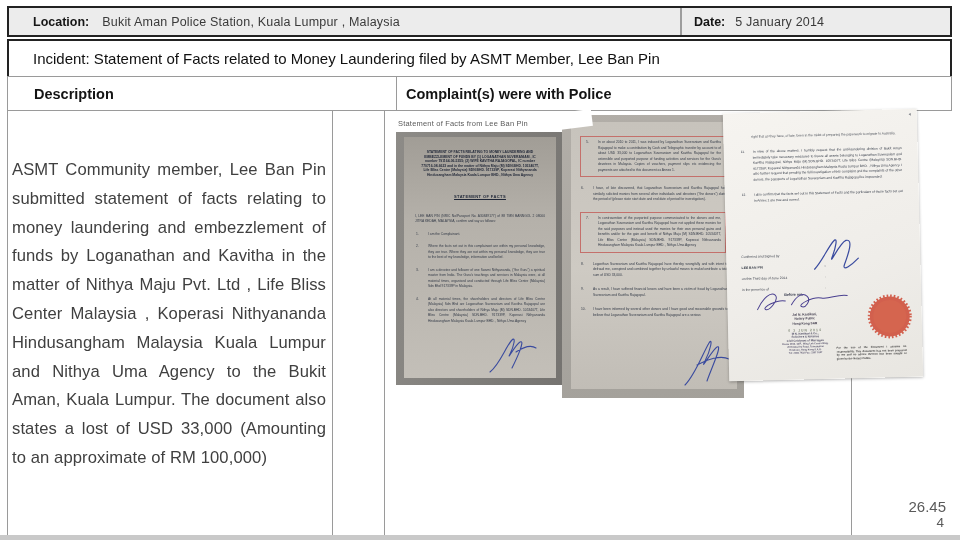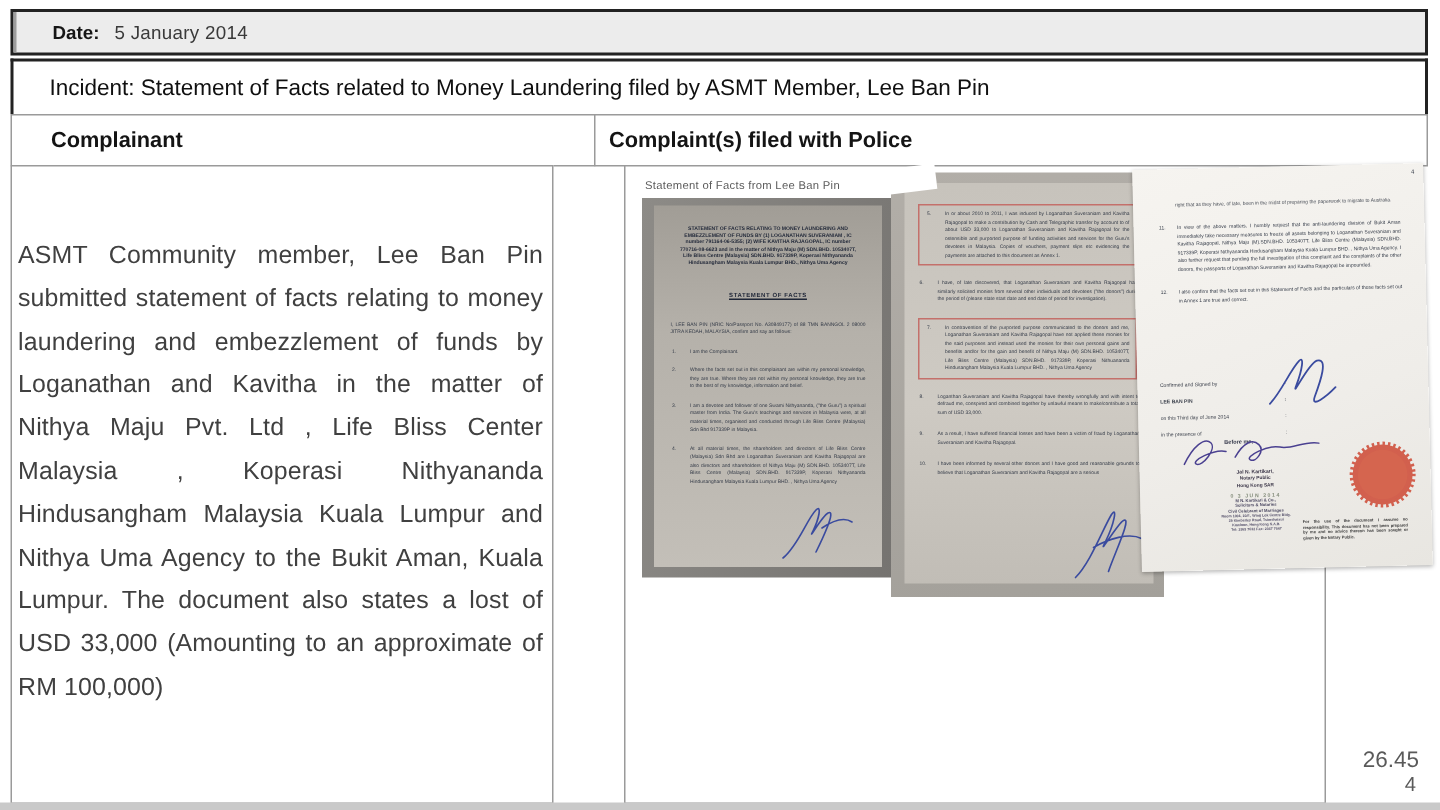--- a/index.html
+++ b/index.html
@@ -4,39 +4,39 @@
 <style>
   html,body{margin:0;padding:0;background:#ffffff;}
   .slide{position:relative;width:960px;height:540px;background:#fff;overflow:hidden;
          font-family:"Liberation Sans",sans-serif;color:#222;}
   .bottom-strip{position:absolute;left:0;right:0;bottom:0;height:5px;background:#c9c9c9;}
 
   
   .topbar{position:absolute;left:7px;top:6px;width:945px;height:31px;display:flex;
           background:#ececec;border:2px solid #222;box-sizing:border-box;}
   .loc-cell{flex:0 0 647px;display:flex;align-items:center;padding-left:24px;gap:13px;overflow:hidden;}
-  .date-cell{flex:1;border-left:2px solid #9d9d9d;display:flex;align-items:center;padding-left:24px;gap:10px;}
+  .date-cell{flex:1;border-left:2px solid #9d9d9d;display:flex;align-items:center;padding-left:12px;gap:10px;}
   .meta-label{font-weight:bold;font-size:12.5px;color:#161616;}
   .meta-value{font-size:12.5px;color:#3a3a3a;letter-spacing:.2px;}
 
   
   .incident{position:absolute;left:7px;top:39px;width:945px;height:37px;box-sizing:border-box;
             border:2px solid #222;border-bottom:none;background:#fff;display:flex;align-items:center;
             padding-left:24px;font-weight:normal;font-size:15px;color:#101010;}
 
   
   .hdr{position:absolute;top:76px;height:35px;box-sizing:border-box;border:1px solid #9a9a9a;
        display:flex;align-items:center;font-weight:bold;font-size:14.5px;color:#141414;background:#fff;}
   .desc-hdr{left:7px;width:390px;padding-left:26px;}
   .comp-hdr{left:396px;width:556px;padding-left:9px;}
 
   .body-cell{position:absolute;top:110px;height:426px;box-sizing:border-box;border:1px solid #9a9a9a;background:#fff;}
-  .desc-body{left:7px;width:362px;padding:45px 6px 0 4px;font-size:16.6px;line-height:28.8px;
+  .desc-body{left:7px;width:326px;padding:45px 6px 0 4px;font-size:16.6px;line-height:28.8px;
              text-align:justify;color:#404040;font-weight:300;letter-spacing:.1px;}
-  .comp-body{left:416px;width:468px;}
+  .comp-body{left:384px;width:468px;}
 
   .scan-caption{position:absolute;left:13px;top:8px;font-size:7.5px;color:#5b5b5b;letter-spacing:.2px;}
 
   
   .photo{position:absolute;box-sizing:border-box;}
   .photo1{left:11px;top:21px;width:168px;height:253px;z-index:1;padding:5px 8px 7px 8px;
           background:linear-gradient(100deg,#8d8b87,#757370);}
   .paper1{width:100%;height:100%;box-sizing:border-box;position:relative;overflow:hidden;
           background:linear-gradient(180deg,#a19d96 0%,#b5b1aa 35%,#c3bfb8 100%);
           padding:13px 11px;color:#2c3140;filter:blur(.2px);}
@@ -84,30 +84,34 @@
   
   .slide-code{position:absolute;right:14px;top:499px;font-size:15px;color:#5a5a5a;text-align:right;line-height:16px;}
   .page-no{position:absolute;right:16px;top:515px;font-size:13.5px;color:#5a5a5a;text-align:right;line-height:15px;}
 </style>
 </head>
 <body>
 
 <div class="slide">
 
   <div class="topbar">
+    <div class="loc-cell">
+      <span class="meta-label">Location:</span>
+      <span class="meta-value">Bukit Aman Police Station, Kuala Lumpur , Malaysia</span>
+    </div>
     <div class="date-cell">
       <span class="meta-label">Date:</span>
       <span class="meta-value">5 January 2014</span>
     </div>
   </div>
 
   <div class="incident">Incident: Statement of Facts related to Money Laundering filed by ASMT Member, Lee Ban Pin</div>
 
-  <div class="hdr desc-hdr">Complainant</div>
-  <div class="hdr comp-hdr">Complaint(s) filed with Police</div>
+  <div class="hdr desc-hdr">Description</div>
+  <div class="hdr comp-hdr">Complaint(s) were with Police</div>
 
   <div class="body-cell desc-body">
     <div>ASMT Community member,   Lee Ban Pin submitted  statement of facts relating to money laundering and embezzlement of funds by Loganathan and Kavitha in the matter of Nithya Maju Pvt. Ltd , Life Bliss Center Malaysia ,  Koperasi Nithyananda Hindusangham Malaysia Kuala Lumpur and Nithya Uma Agency  to the Bukit Aman, Kuala Lumpur. The document also states a lost of USD 33,000 (Amounting to an approximate of RM 100,000)</div>
   </div>
 
   <div class="body-cell comp-body">
     <div class="scan-caption">Statement of Facts from Lee Ban Pin</div>
 
     <div class="photo photo1">
       <div class="paper1">

